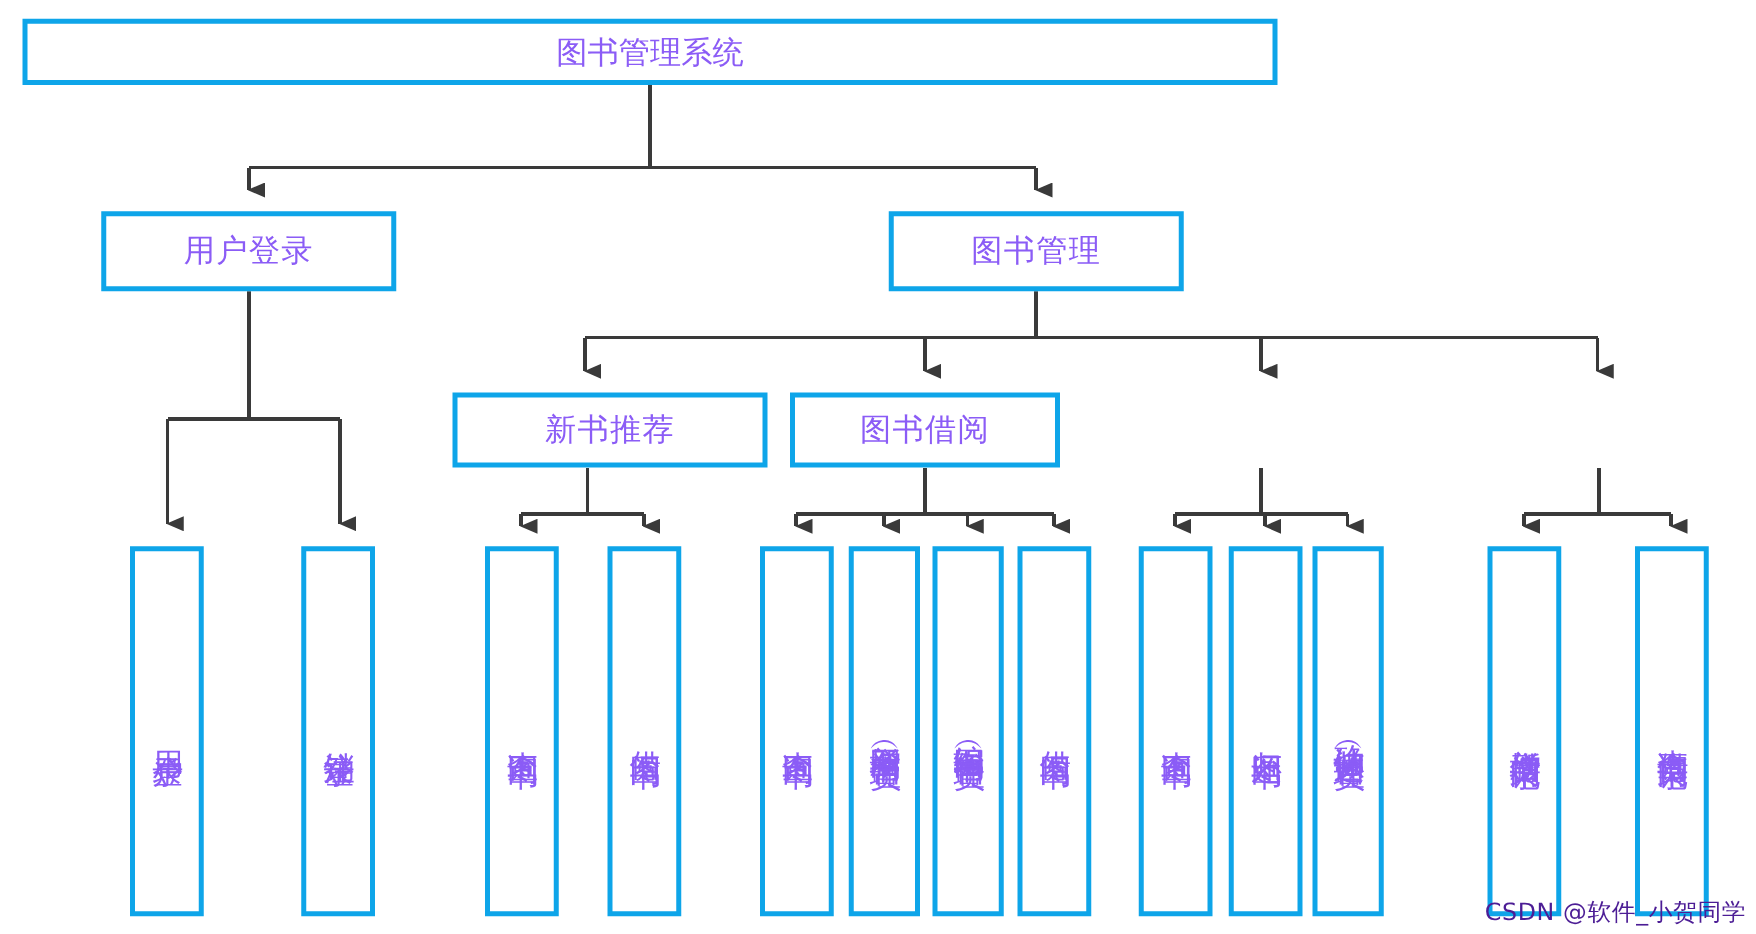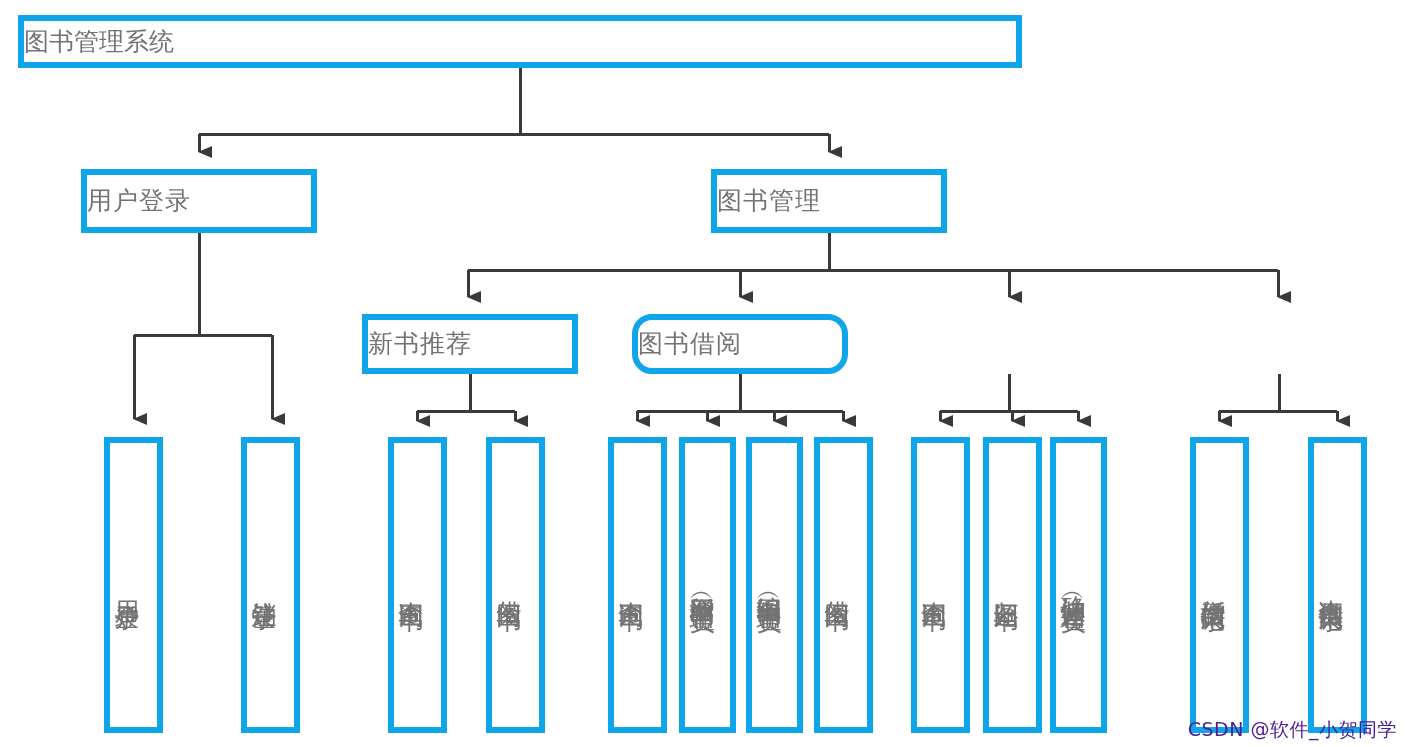--- a/index.html
+++ b/index.html
@@ -22,26 +22,26 @@
     position: absolute;
     left: 0;
     top: 0;
     width: 1405px;
     height: 747px;
     pointer-events: none;
   }
   .node {
     position: absolute;
     box-sizing: border-box;
-    border: 6px solid #0ea5e9;
+    border: 4px solid #0ea5e9;
     background: #ffffff;
     display: flex;
     align-items: center;
-    justify-content: flex-start;
-    color: #737373;
+    justify-content: center;
+    color: #8b5cf6;
   }
   .node.horiz {
     font-size: 25px;
     letter-spacing: 1px;
     line-height: 1.1;
   }
   .node.root {
     font-size: 25px;
   }
   .node.leaf {
@@ -128,24 +128,24 @@
     <span>图书管理系统</span>
   </div>
 
   <div class="node horiz" style="left:81px; top:169px; width:236px; height:64px;">
     <span>用户登录</span>
   </div>
   <div class="node horiz" style="left:711px; top:169px; width:236px; height:64px;">
     <span>图书管理</span>
   </div>
 
-  <div class="node horiz" style="left:362px; top:314px; width:216px; height:60px;">
+  <div class="node horiz" style="left:362px; top:314px; width:252px; height:60px;">
     <span>新书推荐</span>
   </div>
-  <div class="node horiz" style="left:632px; top:314px; width:216px; height:60px;border-radius:20px;">
+  <div class="node horiz" style="left:632px; top:314px; width:216px; height:60px;">
     <span>图书借阅</span>
   </div>
 
   <div class="node leaf" style="left:104px; top:437px; width:59px; height:296px;">
     <span class="vtext">用户登录</span>
   </div>
   <div class="node leaf" style="left:241px; top:437px; width:59px; height:296px;">
     <span class="vtext">注销登录</span>
   </div>
   <div class="node leaf" style="left:388px; top:437px; width:59px; height:296px;">

